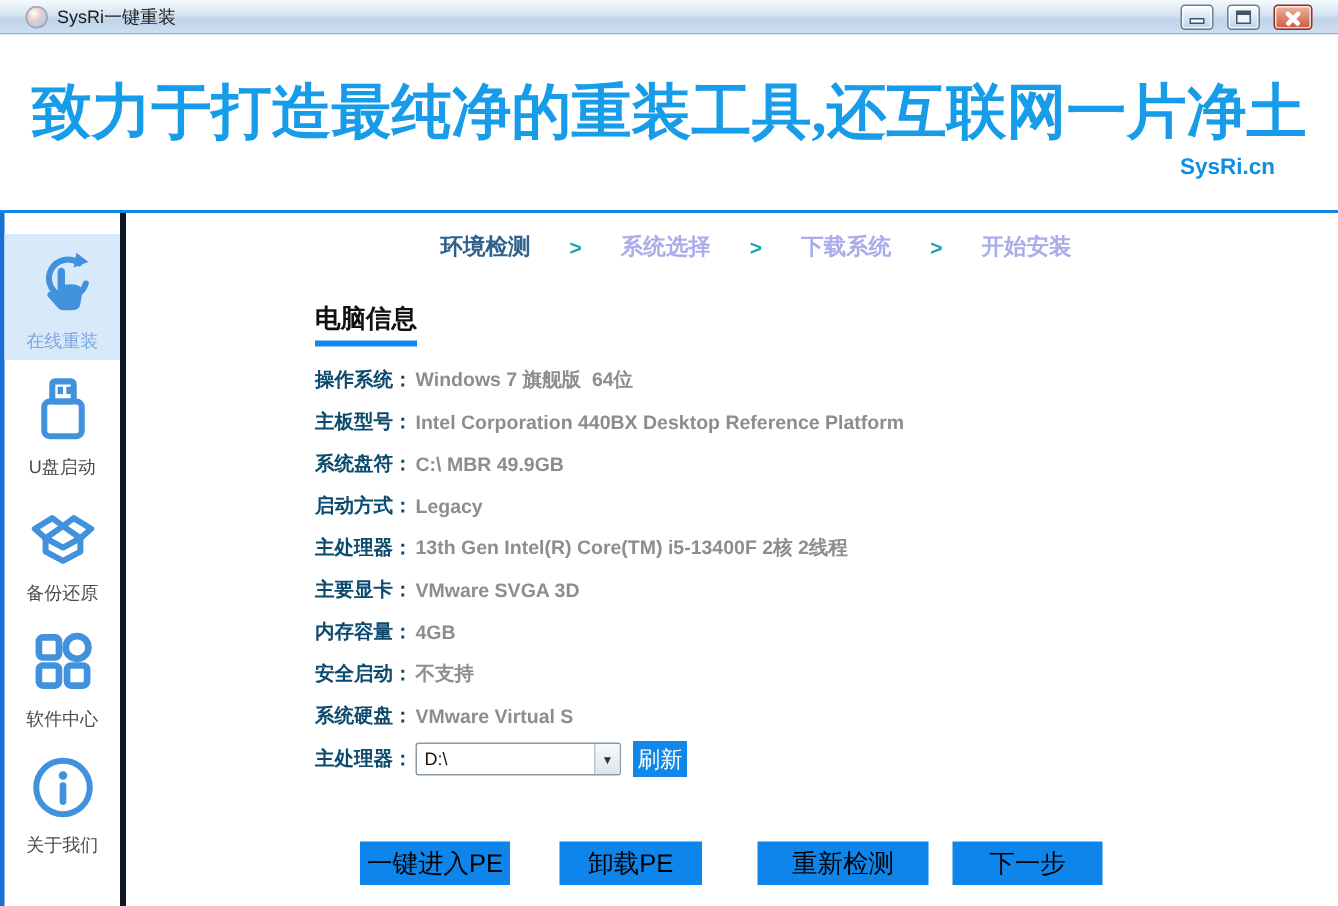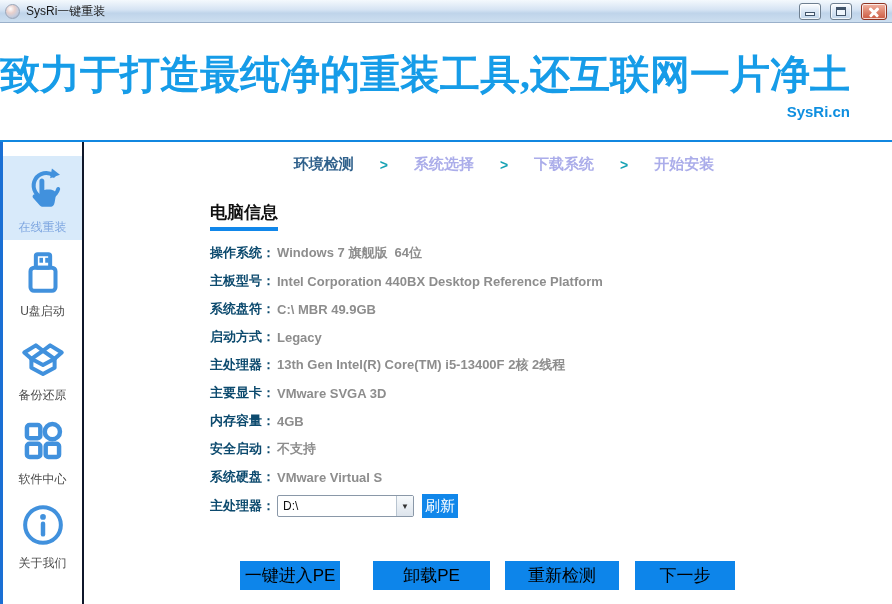--- a/index.html
+++ b/index.html
@@ -3,21 +3,21 @@
 <meta charset="utf-8">
 <style>
   * { margin:0; padding:0; box-sizing:border-box; }
   html,body { background:#ffffff; }
   .window {
     position:relative; width:892px; height:604px; overflow:hidden;
     font-family:"Liberation Sans", sans-serif; background:#fff;
   }
   
   .titlebar {
-    height:23px; display:flex; align-items:center; padding:0 5px;
+    height:23px; display:flex; align-items:center; padding:0 17px;
     background:linear-gradient(#f4f9fd, #d5e3f3 45%, #bfd4ea 60%, #cddff0);
     border-bottom:1px solid #9ab0ca;
   }
   .app-icon {
     width:15px; height:15px; border-radius:50%;
     background:radial-gradient(circle at 35% 30%, #ffffff, #e8d0cc 35%, #c4ccde 65%, #8fa3c0);
     border:1px solid #9aa6b8; flex:0 0 auto;
   }
   .title-text { font-size:12px; color:#1a1a1a; margin-left:6px; flex:1; }
   .win-controls { display:flex; align-items:flex-start; gap:9px; padding-top:1px; }
@@ -34,31 +34,31 @@
   }
   .glyph-min { width:10px; height:4px; background:#f4f9fe; border:1px solid #41546a; margin-top:5px; }
   .glyph-max { width:10px; height:9px; border:1px solid #41546a; border-top-width:3px; background:#eef5fc; }
   .glyph-close { position:relative; width:12px; height:12px; }
   .glyph-close i { position:absolute; left:0; top:5px; width:12px; height:2.5px; background:#fff; border-radius:1px; display:block; }
   .glyph-close i:first-child { transform:rotate(45deg); }
   .glyph-close i:last-child  { transform:rotate(-45deg); }
   
   .header { position:relative; height:117px; background:#ffffff; }
   .slogan {
-    padding-top:24px; white-space:nowrap;
+    padding-top:24px; text-align:center; white-space:nowrap;
     font-family:"Liberation Serif", serif; font-weight:bold;
     font-size:40px; color:#169ce8; letter-spacing:0px;
   }
   .site { position:absolute; right:42px; top:80px; font-size:15px; font-weight:bold; color:#0f8fe0; }
   .h-divider { height:2px; background:#1187e0; }
   
   .body { display:flex; height:462px; }
   .sidebar {
     width:84px; flex:0 0 84px; background:#fff;
-    border-left:3px solid #1a6fd4; border-right:2px solid #0f172a;
+    border-left:3px solid #1a6fd4; border-right:4px solid #0f172a;
     padding-top:14px; display:flex; flex-direction:column; align-items:stretch;
   }
   .side-item {
     height:84px; display:flex; flex-direction:column; align-items:center;
     justify-content:center; cursor:pointer; gap:2px;
   }
   .side-item.active { background:#d8eafa; }
   .side-icon { width:56px; height:56px; display:flex; align-items:center; justify-content:center; }
   .side-label { font-size:12px; color:#4a4a4a; }
   .side-item.active .side-label { color:#7ea6e0; }
@@ -89,21 +89,21 @@
     margin-left:8px; width:36px; height:24px; background:#1187ea; color:#fff;
     font-size:15px; display:flex; align-items:center; justify-content:center; cursor:pointer;
     border:none; font-family:inherit;
   }
   .actions { position:absolute; top:419px; left:0; width:100%; height:29px; }
   .act-btn {
     position:absolute; height:29px; background:#0d85ea; color:#000000; border:none;
     font-size:17px; font-family:inherit; cursor:pointer; display:flex; align-items:center; justify-content:center;
   }
   .act-0 { left:156px; width:100px; }
-  .act-1 { left:289px; width:117px; }
+  .act-1 { left:289px; width:95px; }
   .act-2 { left:421px; width:114px; }
   .act-3 { left:551px; width:100px; }
 </style>
 </head>
 <body>
 
 <div class="window">
 
   <div class="titlebar">
     <span class="app-icon"></span>

